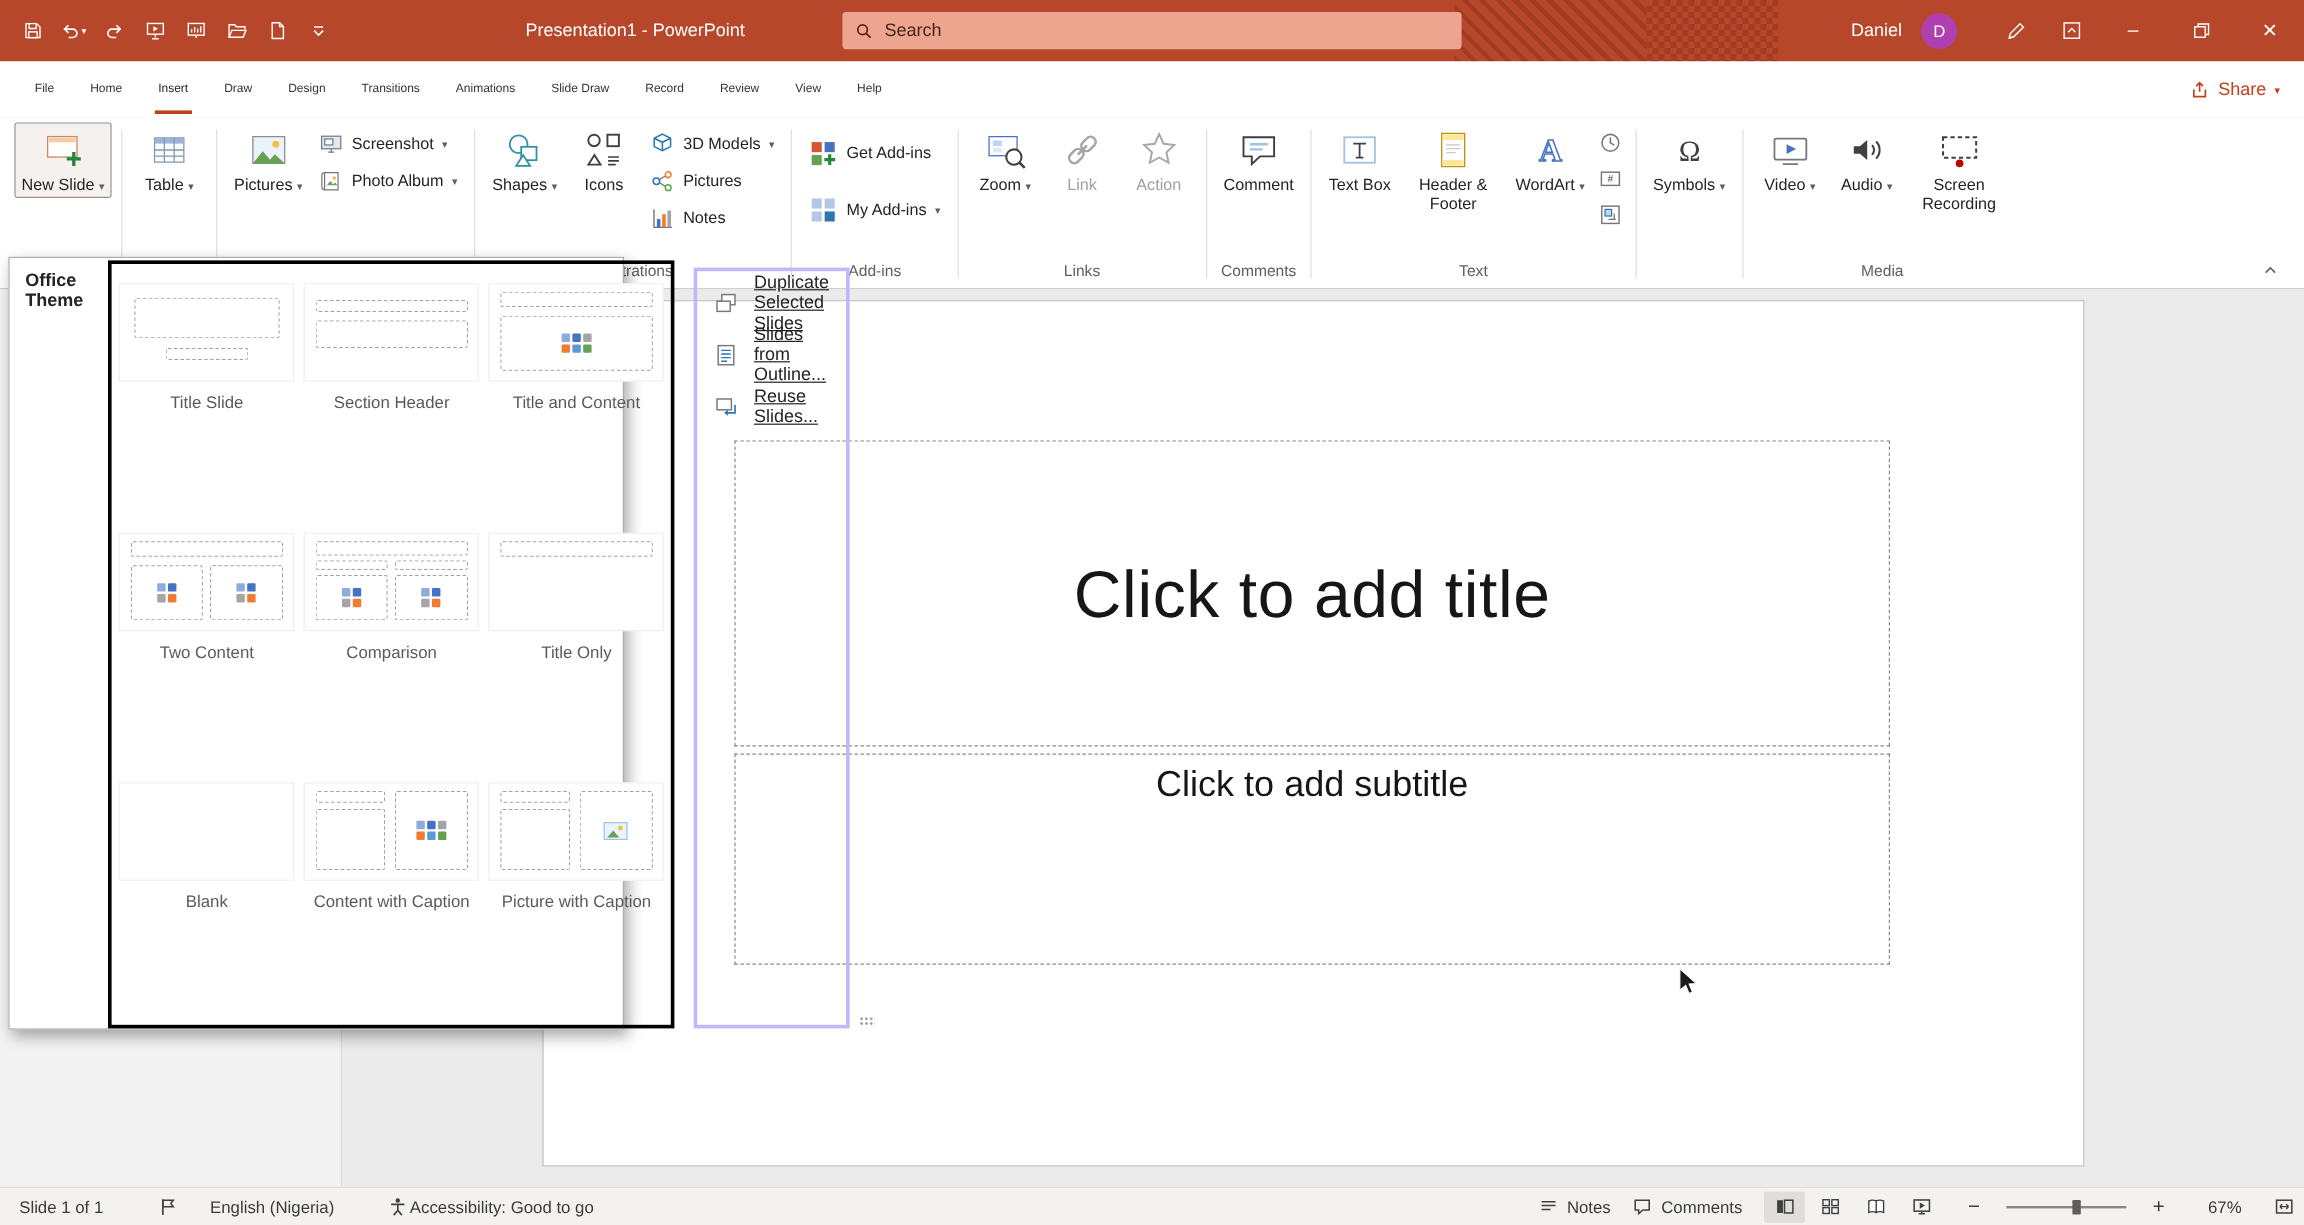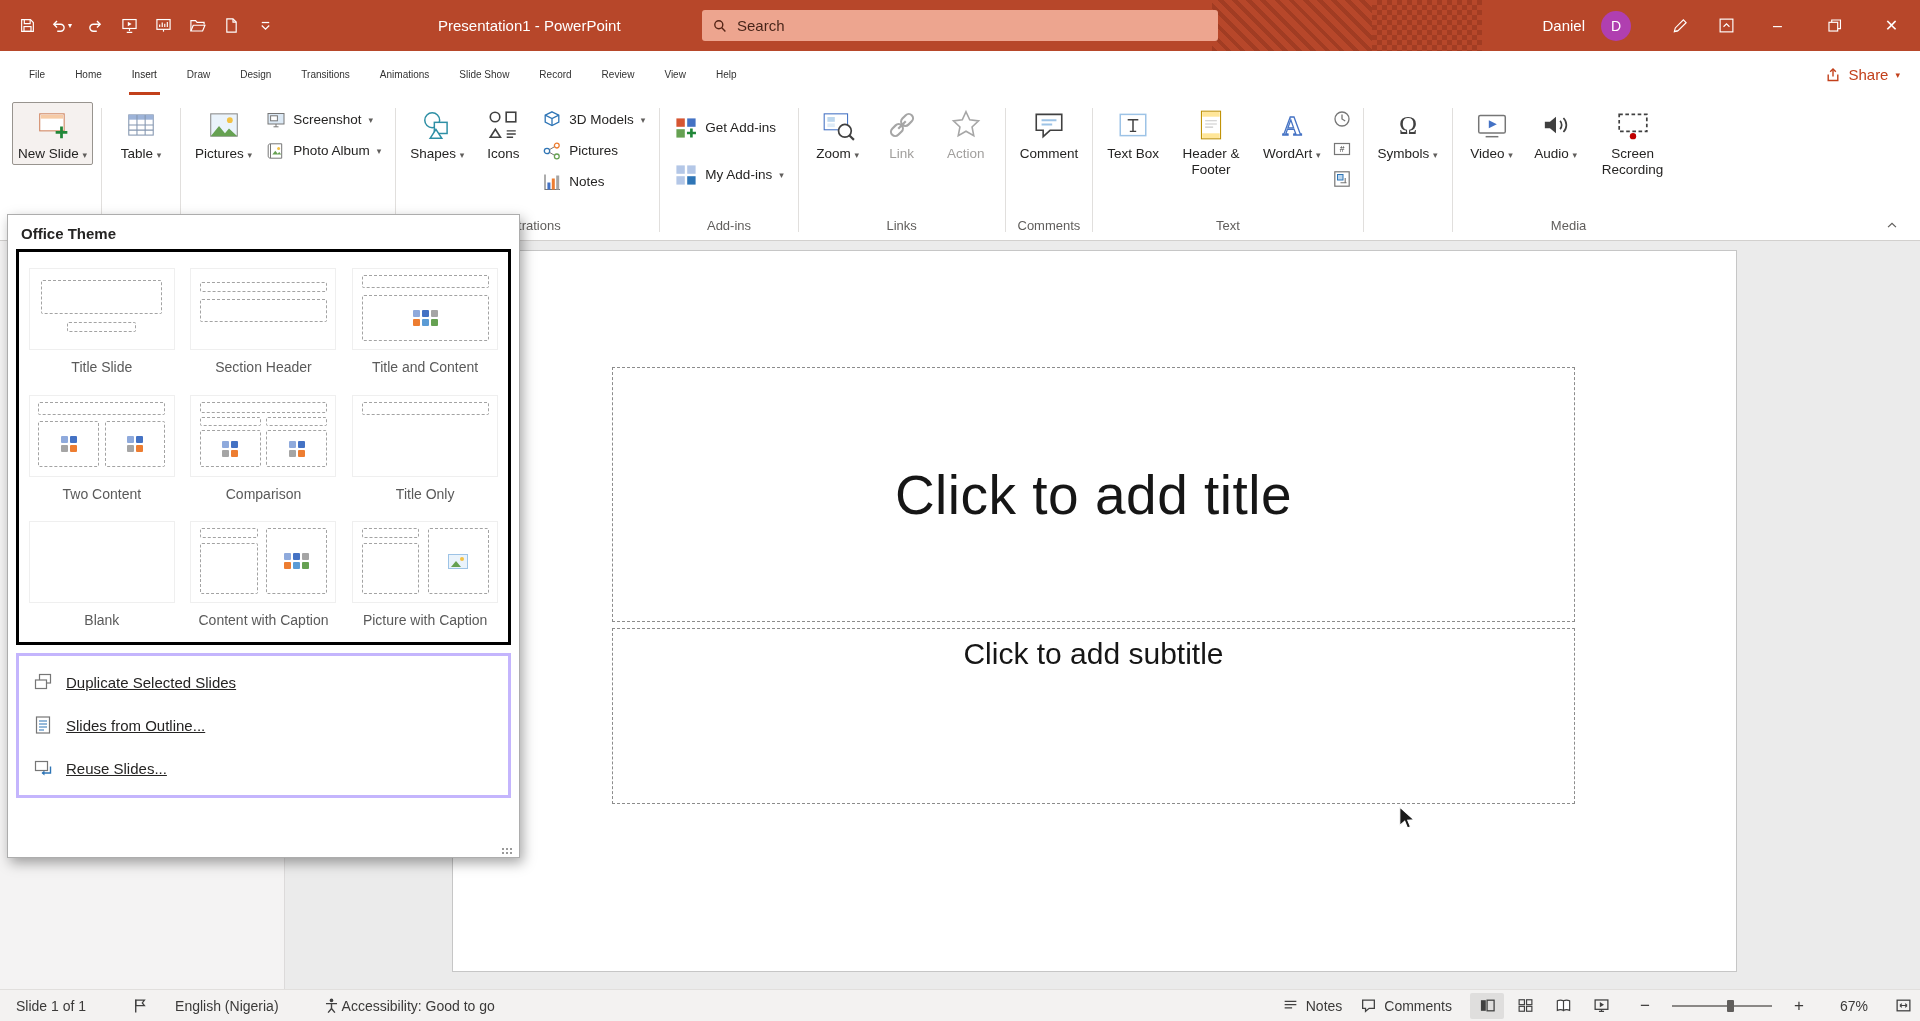--- a/index.html
+++ b/index.html
@@ -50,21 +50,21 @@
   .smallcol{display:flex;flex-direction:column;align-items:flex-start;padding-top:2px;}
   .smallbtn{display:flex;align-items:center;gap:7px;height:31px;padding:0 6px;font-size:13.5px;color:#252423;white-space:nowrap;}
   .icon20 svg{width:20px;height:20px;display:block;}
   .smallcol.medium .smallbtn{height:47px;}
   .smallcol.medium .icon20 svg{width:24px;height:24px;}
   .smallcol.iconcol .smallbtn{height:30px;padding:0 3px;}
   .ribbon-collapse{position:absolute;right:16px;top:214px;z-index:11;width:24px;height:22px;display:flex;align-items:center;justify-content:center;}
   .ribbon-collapse svg{width:14px;height:14px;}
 
   
-  .dropdown{position:absolute;left:7px;top:214px;width:513px;height:644px;background:#fff;border:1px solid #ADADAD;box-shadow:3px 5px 12px rgba(0,0,0,.35);z-index:50;display:flex;flex-direction:column;}
+  .dropdown{position:absolute;left:7px;top:214px;width:513px;height:644px;background:#fff;border:1px solid #ADADAD;box-shadow:3px 5px 12px rgba(0,0,0,.35);z-index:50;display:flex;flex-direction:row;}
   .dd-title{font-size:15px;font-weight:bold;color:#252423;padding:10px 13px 5px;}
   .gallery{margin:2px 8px 0;border:3px solid #000;display:grid;grid-template-columns:repeat(3,1fr);padding:8px 2px 10px;row-gap:8px;}
   .gal-item{display:flex;flex-direction:column;align-items:center;padding:8px 4px 2px;}
   .thumb{width:146px;height:82px;position:relative;background:#fff;border:1px solid #EFEFEF;}
   .ph{position:absolute;border:1px dashed #A3A3A3;border-radius:2px;display:flex;align-items:center;justify-content:center;}
   .cluster{display:grid;gap:2px;}
   .cluster.c6{grid-template-columns:repeat(3,7px);}
   .cluster.c4{grid-template-columns:repeat(2,7px);}
   .cluster span{width:7px;height:7px;display:block;border-radius:1px;}
   .pic-glyph{width:20px;height:15px;background:#EAF3FB;border:1px solid #9DC3E6;position:relative;}
@@ -227,21 +227,21 @@
 </div>
 
 <div class="tabs-row">
   <div class="tab">File</div>
     <div class="tab">Home</div>
     <div class="tab active">Insert</div>
     <div class="tab">Draw</div>
     <div class="tab">Design</div>
     <div class="tab">Transitions</div>
     <div class="tab">Animations</div>
-    <div class="tab">Slide Show</div>
+    <div class="tab">Slide Draw</div>
     <div class="tab">Record</div>
     <div class="tab">Review</div>
     <div class="tab">View</div>
     <div class="tab">Help</div>
     <div class="share-btn">
     <span class="icon16">
         <svg viewBox="0 0 16 16">
           <path d="M8 9.5V2.2" fill="none" stroke="#C2401B" stroke-width="1.4"></path>
           <path d="M5.2 4.8L8 2l2.8 2.8" fill="none" stroke="#C2401B" stroke-width="1.4"></path>
           <path d="M3.2 7.5v6h9.6v-6" fill="none" stroke="#C2401B" stroke-width="1.4"></path>

